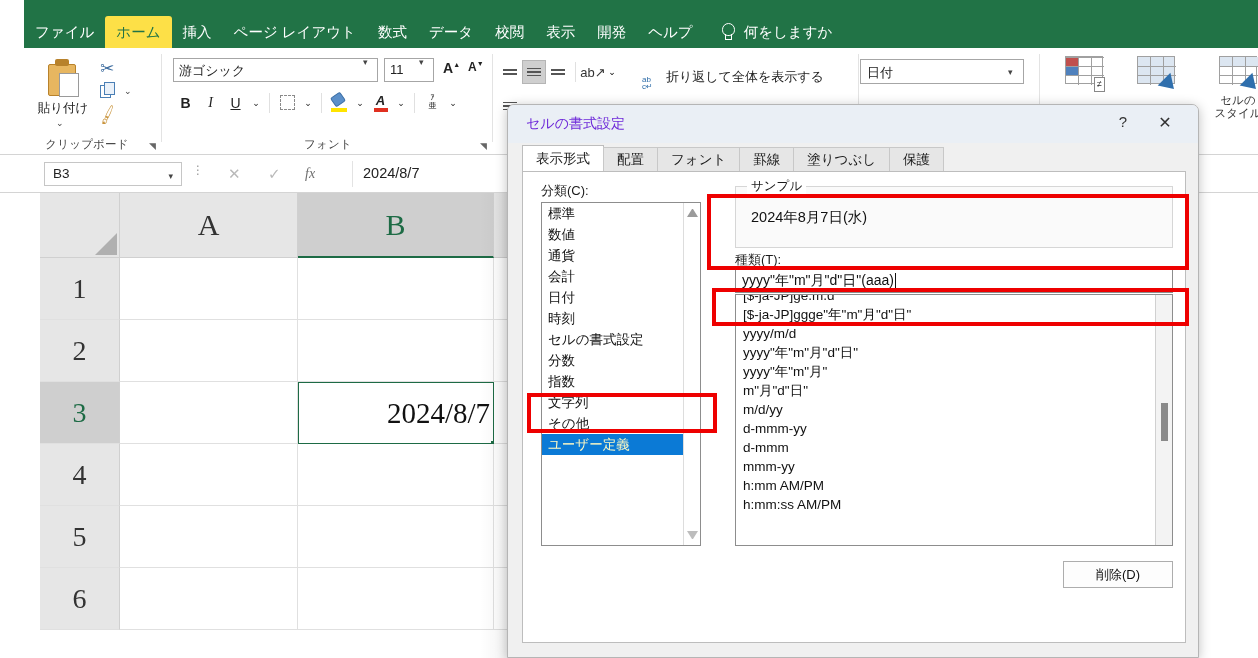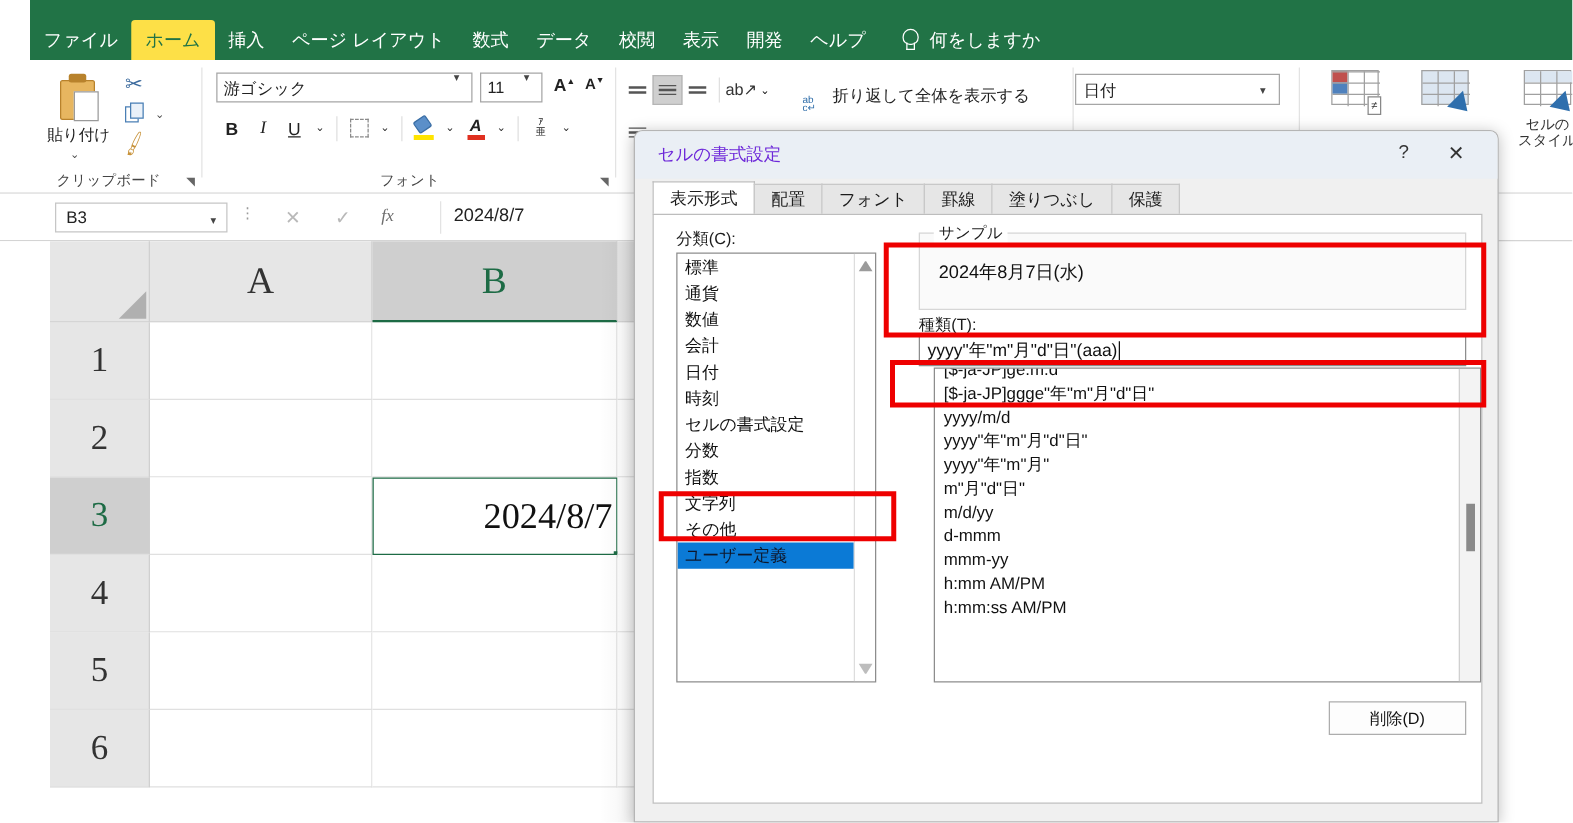--- a/index.html
+++ b/index.html
@@ -148,35 +148,35 @@
   #dlg-tabs{ position:absolute; left:14px; top:40px; width:664px; height:27px; display:flex; align-items:flex-end;}
   .dtab{ height:25px; padding:0 13px; font-size:13.5px; color:#1b1b1b; display:flex;align-items:center;
          background:#e6e6e6; border:1px solid #c8c8c8; border-bottom:none; margin-right:-1px; cursor:pointer;}
   .dtab.active{ background:#ffffff; height:27px; border-color:#bdbdbd; }
   #dlg-panel{ position:absolute; left:14px; top:66px; width:664px; height:472px; background:#fff; border:1px solid #bdbdbd;}
 
   .lbl{ position:absolute; font-size:13px; color:#1b1b1b;text-align:center; }
   #cat-label{ left:18px; top:10px;}
   #catlist{ position:absolute; left:18px; top:30px; width:160px; height:344px; border:1px solid #8d8d8d; background:#fff; overflow:hidden;}
   .catitem{ height:21px; font-size:13.5px; color:#111; padding-left:6px; line-height:21px; white-space:nowrap; cursor:pointer;}
-  .catitem.sel{ background:#0b7ad6; color:#0f172a; }
+  .catitem.sel{ background:#0b7ad6; color:#fef9c3; }
   #cat-sb{ position:absolute; right:0; top:0; width:17px; height:100%; background:#fff; border-left:1px solid #ddd;}
   #cat-sb .up,#cat-sb .dn{ position:absolute; left:3px; width:11px; height:8px; }
   #cat-sb .up{ top:6px; border-left:5.5px solid transparent;border-right:5.5px solid transparent;border-bottom:8px solid #9b9b9b;}
   #cat-sb .dn{ bottom:6px; border-left:5.5px solid transparent;border-right:5.5px solid transparent;border-top:8px solid #bdbdbd;}
 
   #sample-group{ position:absolute; left:212px; top:14px; width:438px; height:62px; border:1px solid #d6d6d6; background:#fafafa;}
   #sample-legend{ position:absolute; left:224px; top:6px; background:#fff; padding:0 4px; font-size:12.5px; color:#1b1b1b;}
   #sample-value{ position:absolute; left:228px; top:36px; font-size:14.5px; color:#111;}
 
   #type-label{ left:212px; top:79px;}
   #type-input{ position:absolute; left:212px; top:96px; width:438px; height:25px; border:1px solid #8d8d8d; background:#fff;
                font-size:14px; color:#111; padding:3px 0 0 6px; white-space:nowrap;}
   #type-caret{ display:inline-block; width:1px; height:15px; background:#111; vertical-align:-3px; margin-left:1px;}
-  #fmtlist{ position:absolute; left:224px; top:122px; width:438px; height:252px; border:1px solid #8d8d8d; background:#fff; overflow:hidden;}
+  #fmtlist{ position:absolute; left:212px; top:122px; width:438px; height:252px; border:1px solid #8d8d8d; background:#fff; overflow:hidden;}
   #fmtlist-inner{ position:absolute; left:0; top:-9px; width:419px;}
   .fmtitem{ height:19px; line-height:19px; font-size:13.5px; color:#111; padding-left:7px; white-space:nowrap; cursor:pointer;}
   #fmt-sb{ position:absolute; right:0; top:0; width:17px; height:100%; background:#f3f3f3; border-left:1px solid #d0d0d0;}
   #fmt-thumb{ position:absolute; left:5px; top:108px; width:7px; height:38px; background:#8a8a8a;}
 
   #delete-btn{ position:absolute; left:540px; top:389px; width:110px; height:27px; border:1px solid #adadad; background:#fdfdfd;
                font-size:13px; color:#111; display:flex; align-items:center; justify-content:center; cursor:pointer;}
   #hint-text{ position:absolute; left:18px; top:432px; font-size:13px; color:#1b1b1b;}
 
   
@@ -430,22 +430,22 @@
     <div class="dtab">罫線</div>
     <div class="dtab">塗りつぶし</div>
     <div class="dtab">保護</div>
   </div>
 
   <div id="dlg-panel">
     <div class="lbl" id="cat-label">分類(C):</div>
 
     <div id="catlist">
       <div class="catitem">標準</div>
+      <div class="catitem">数値</div>
       <div class="catitem">通貨</div>
-      <div class="catitem">数値</div>
       <div class="catitem">会計</div>
       <div class="catitem">日付</div>
       <div class="catitem">時刻</div>
       <div class="catitem">セルの書式設定</div>
       <div class="catitem">分数</div>
       <div class="catitem">指数</div>
       <div class="catitem">文字列</div>
       <div class="catitem">その他</div>
       <div class="catitem sel">ユーザー定義</div>
       <div id="cat-sb">
@@ -465,20 +465,21 @@
 
     <div id="fmtlist">
       <div id="fmtlist-inner">
         <div class="fmtitem">[$-ja-JP]ge.m.d</div>
         <div class="fmtitem">[$-ja-JP]ggge"年"m"月"d"日"</div>
         <div class="fmtitem">yyyy/m/d</div>
         <div class="fmtitem">yyyy"年"m"月"d"日"</div>
         <div class="fmtitem">yyyy"年"m"月"</div>
         <div class="fmtitem">m"月"d"日"</div>
         <div class="fmtitem">m/d/yy</div>
+        <div class="fmtitem">d-mmm-yy</div>
         <div class="fmtitem">d-mmm</div>
         <div class="fmtitem">mmm-yy</div>
         <div class="fmtitem">h:mm AM/PM</div>
         <div class="fmtitem">h:mm:ss AM/PM</div>
       </div>
       <div id="fmt-sb">
         <div id="fmt-thumb"></div>
       </div>
     </div>
 

